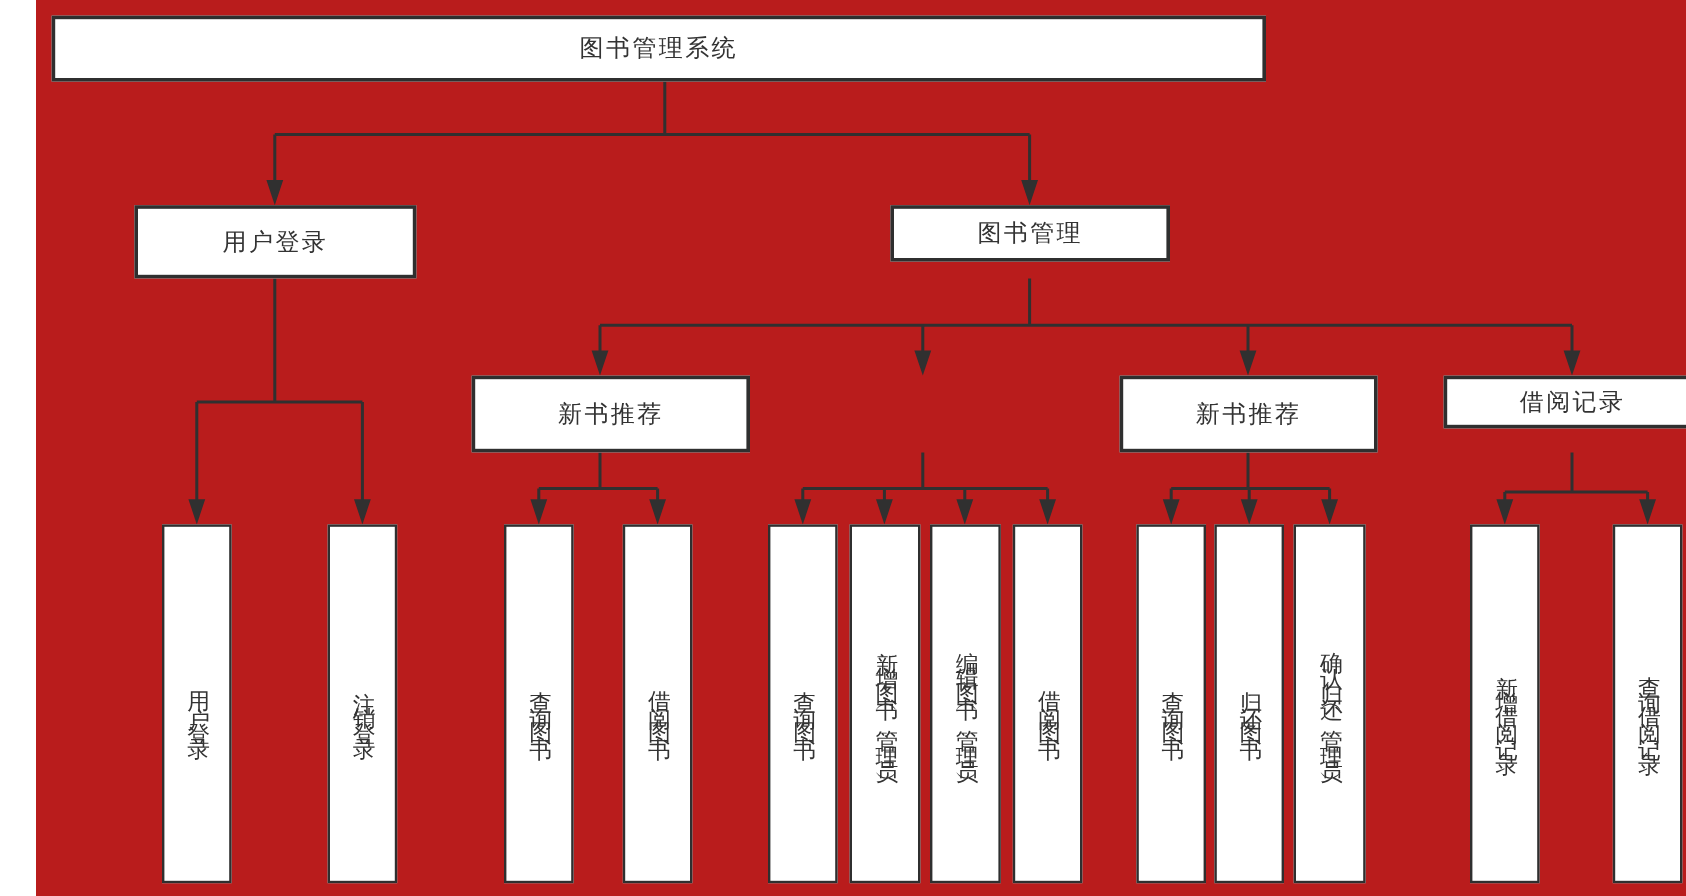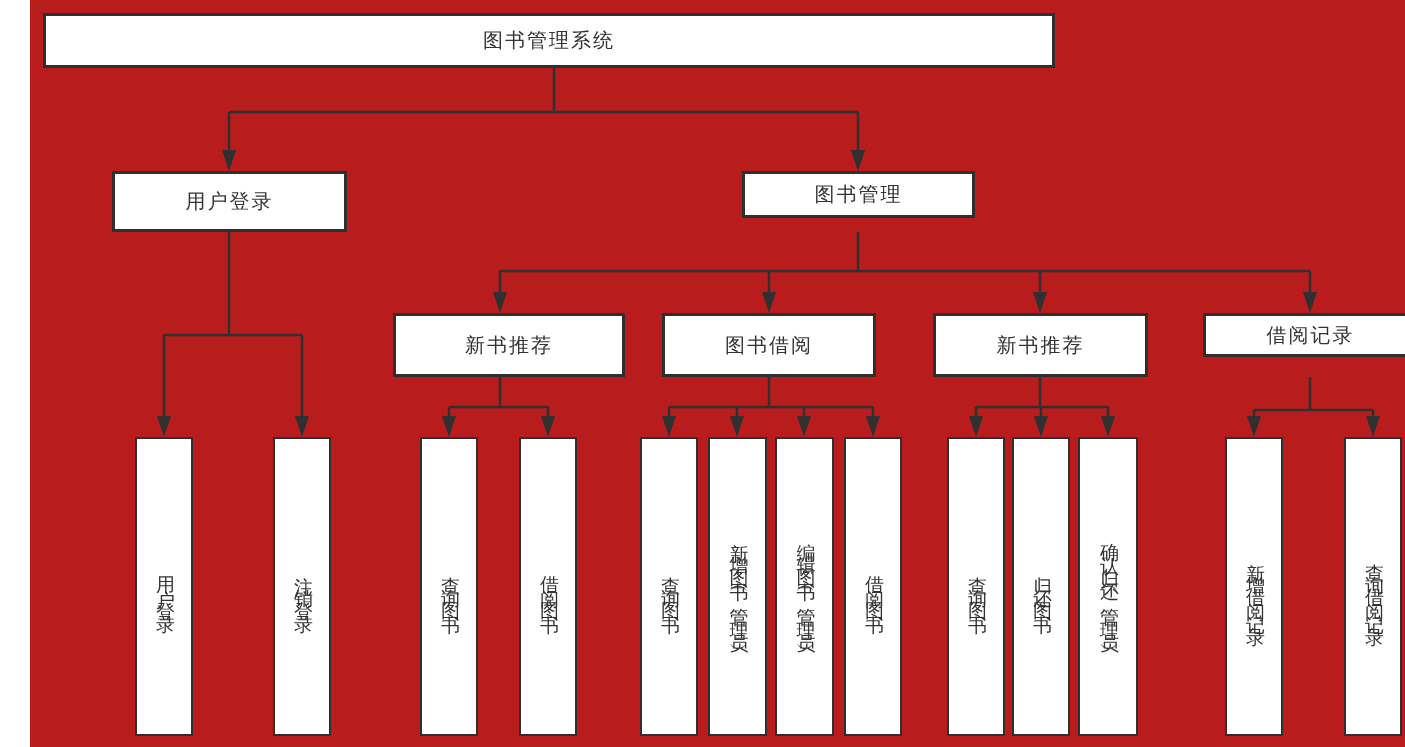--- a/index.html
+++ b/index.html
@@ -113,23 +113,20 @@
   <div class="hnode" style="left:82px; top:171px; width:235px; height:61px;">
     <span>用户登录</span>
   </div>
   <div class="hnode" style="left:712px; top:171px; width:233px; height:47px;">
     <span>图书管理</span>
   </div>
 
   <div class="hnode" style="left:363px; top:313px; width:232px; height:64px;">
     <span>新书推荐</span>
   </div>
-  <div class="hnode" style="left:632px; top:313px; width:214px; height:64px;">
-    <span>图书借阅</span>
-  </div>
   <div class="hnode" style="left:903px; top:313px; width:215px; height:64px;">
     <span>新书推荐</span>
   </div>
   <div class="hnode" style="left:1173px; top:313px; width:215px; height:44px;">
     <span>借阅记录</span>
   </div>
 
   <div class="vnode" style="left:105px; top:437px; width:58px; height:299px;">
     <span class="vtext">用户登录</span>
   </div>

